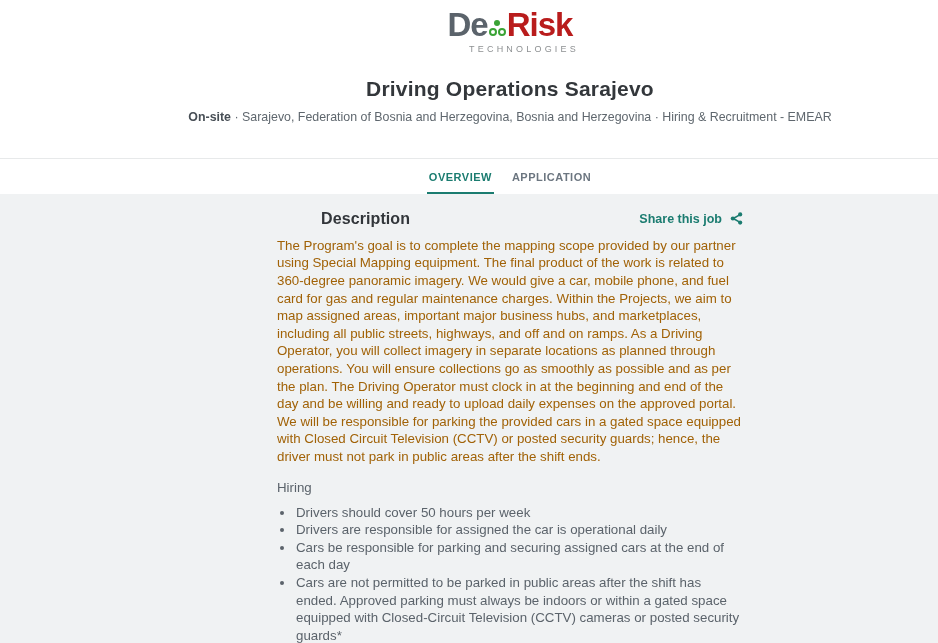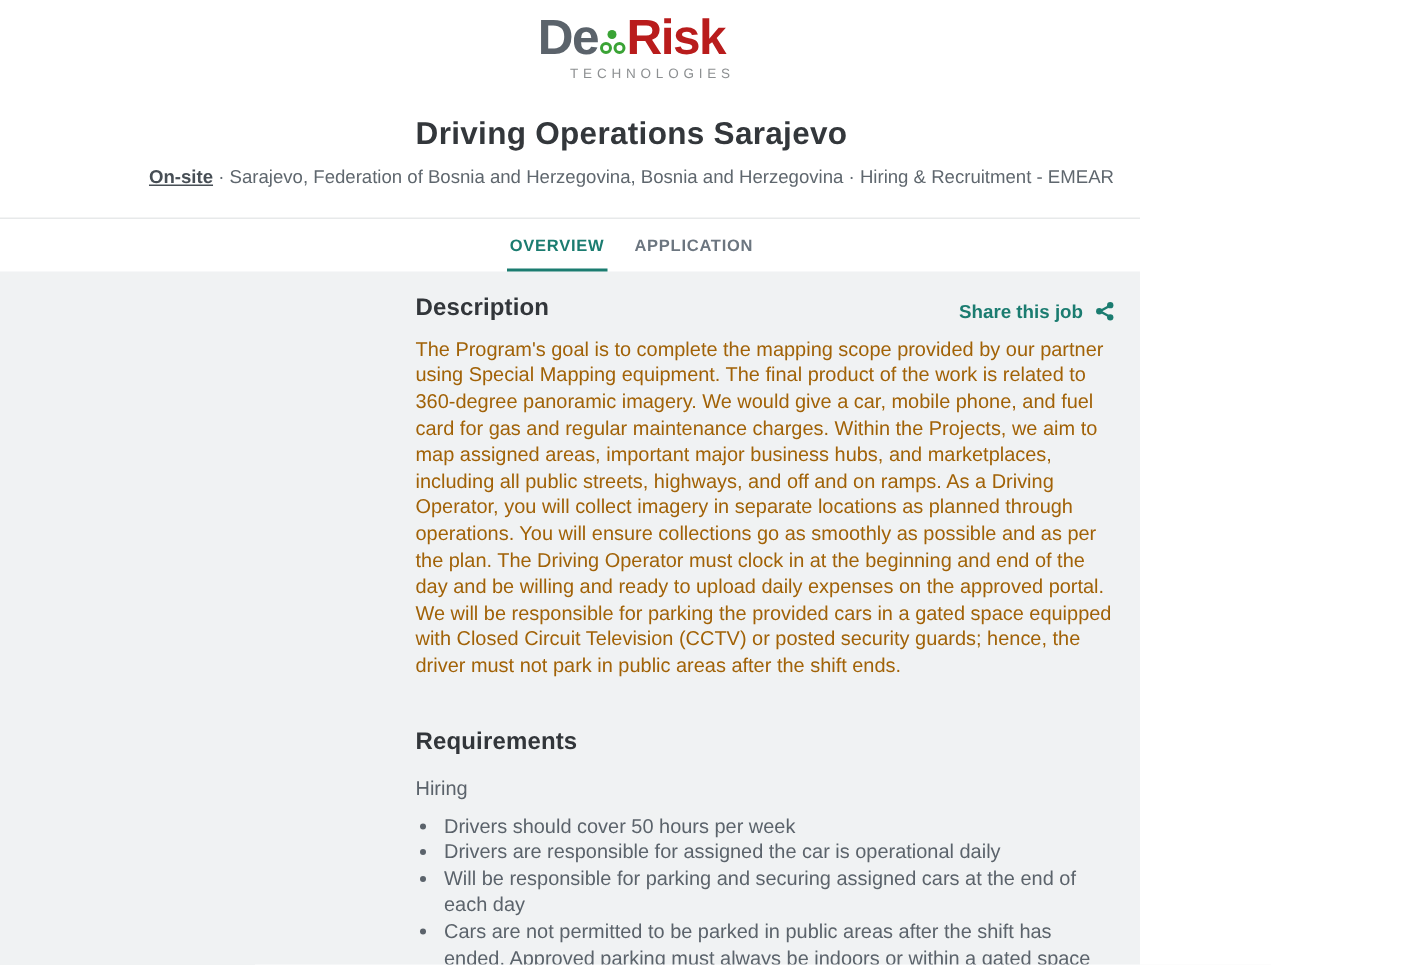--- a/index.html
+++ b/index.html
@@ -3,21 +3,21 @@
 <meta charset="utf-8">
 <style>
   * { margin: 0; padding: 0; box-sizing: border-box; }
   html, body {
     width: 938px; height: 643px;
     overflow: hidden;
     background: #ffffff;
     font-family: "Liberation Sans", sans-serif;
     color: #5b636b;
   }
-  .page { width: 760px; height: 643px; display: flex; flex-direction: column; }
+  .page { width: 938px; height: 643px; display: flex; flex-direction: column; }
 
   
   .header { background: #ffffff; }
   .header-inner { transform: translateX(41px); text-align: center; }
 
   .logo { padding-top: 8px; display: inline-block; }
   .logo-word {
     font-size: 33px; font-weight: bold; letter-spacing: -1px;
     display: inline-flex; align-items: center; line-height: 1;
   }
@@ -43,46 +43,46 @@
 
   .job-title {
     margin-top: 21px;
     font-size: 21px; font-weight: 600; color: #33373b;
     letter-spacing: 0.2px;
   }
   .job-meta {
     margin-top: 9px;
     font-size: 12.4px; color: #5f676e; line-height: 1.2;
   }
-  .job-meta .meta-strong { font-weight: bold; color: #474e55; text-decoration: underline; }
+  .job-meta .meta-strong { font-weight: bold; color: #474e55; }
 
   
   .tabbar {
-    margin-top: 19px;
+    margin-top: 33px;
     border-top: 1px solid #e7e9ea;
     background: #ffffff;
   }
   .tabbar-inner {
     transform: translateX(41px);
     display: flex; justify-content: center; gap: 16px;
     padding-top: 12px;
   }
   .tab {
     font-size: 11px; letter-spacing: 0.5px; font-weight: 600;
     padding: 0 2px 9px 2px; cursor: pointer; background: none; border: none;
     font-family: "Liberation Sans", sans-serif;
   }
   .tab.active { color: #1b7c70; border-bottom: 2px solid #1b7c70; }
   .tab.inactive { color: #6c7680; border-bottom: 2px solid transparent; text-align: center; }
 
   
   .main { flex: 1; background: #f0f2f3; }
   .content { margin-left: 277px; width: 466px; padding-top: 16px; }
 
-  .section-row { display: flex; justify-content: space-between; align-items: flex-end; }
+  .section-row { display: flex; justify-content: space-between; align-items: flex-start; margin-left: 44px; }
   .section-heading {
     font-size: 16px; font-weight: 600; color: #32363a; letter-spacing: 0.1px;
   }
   .share-link {
     display: inline-flex; align-items: center; gap: 8px;
     font-size: 12.5px; font-weight: 600; color: #1b7c70;
     text-decoration: none; cursor: pointer; margin-top: 2px;
   }
   .share-link svg { display: block; }
 
@@ -160,27 +160,26 @@
                 <path d="M3.5 7.2 12.5 2.2 13.5 3.8 4.5 8.8z"></path>
                 <path d="M3.5 8.8 12.5 13.8 13.5 12.2 4.5 7.2z"></path>
               </g>
             </svg>
           </span>
         </a>
       </div>
 
       <p class="body-text">The Program's goal is to complete the mapping scope provided by our partner using Special Mapping equipment. The final product of the work is related to 360-degree panoramic imagery. We would give a car, mobile phone, and fuel card for gas and regular maintenance charges. Within the Projects, we aim to map assigned areas, important major business hubs, and marketplaces, including all public streets, highways, and off and on ramps. As a Driving Operator, you will collect imagery in separate locations as planned through operations. You will ensure collections go as smoothly as possible and as per the plan. The Driving Operator must clock in at the beginning and end of the day and be willing and ready to upload daily expenses on the approved portal. We will be responsible for parking the provided cars in a gated space equipped with Closed Circuit Television (CCTV) or posted security guards; hence, the driver must not park in public areas after the shift ends.</p>
 
-      <h2 class="section-heading requirements-heading">Requirements</h2>
 
       <div class="duties-label">Hiring</div>
 
       <ul class="duties-list">
           <li>Drivers should cover 50 hours per week</li>
           <li>Drivers are responsible for assigned the car is operational daily</li>
-          <li>Will be responsible for parking and securing assigned cars at the end of each day</li>
+          <li>Cars be responsible for parking and securing assigned cars at the end of each day</li>
           <li>Cars are not permitted to be parked in public areas after the shift has ended. Approved parking must always be indoors or within a gated space equipped with Closed-Circuit Television (CCTV) cameras or posted security guards*</li>
         </ul>
 
     </div>
   </div>
 
 </div>
 
 </body></html>

